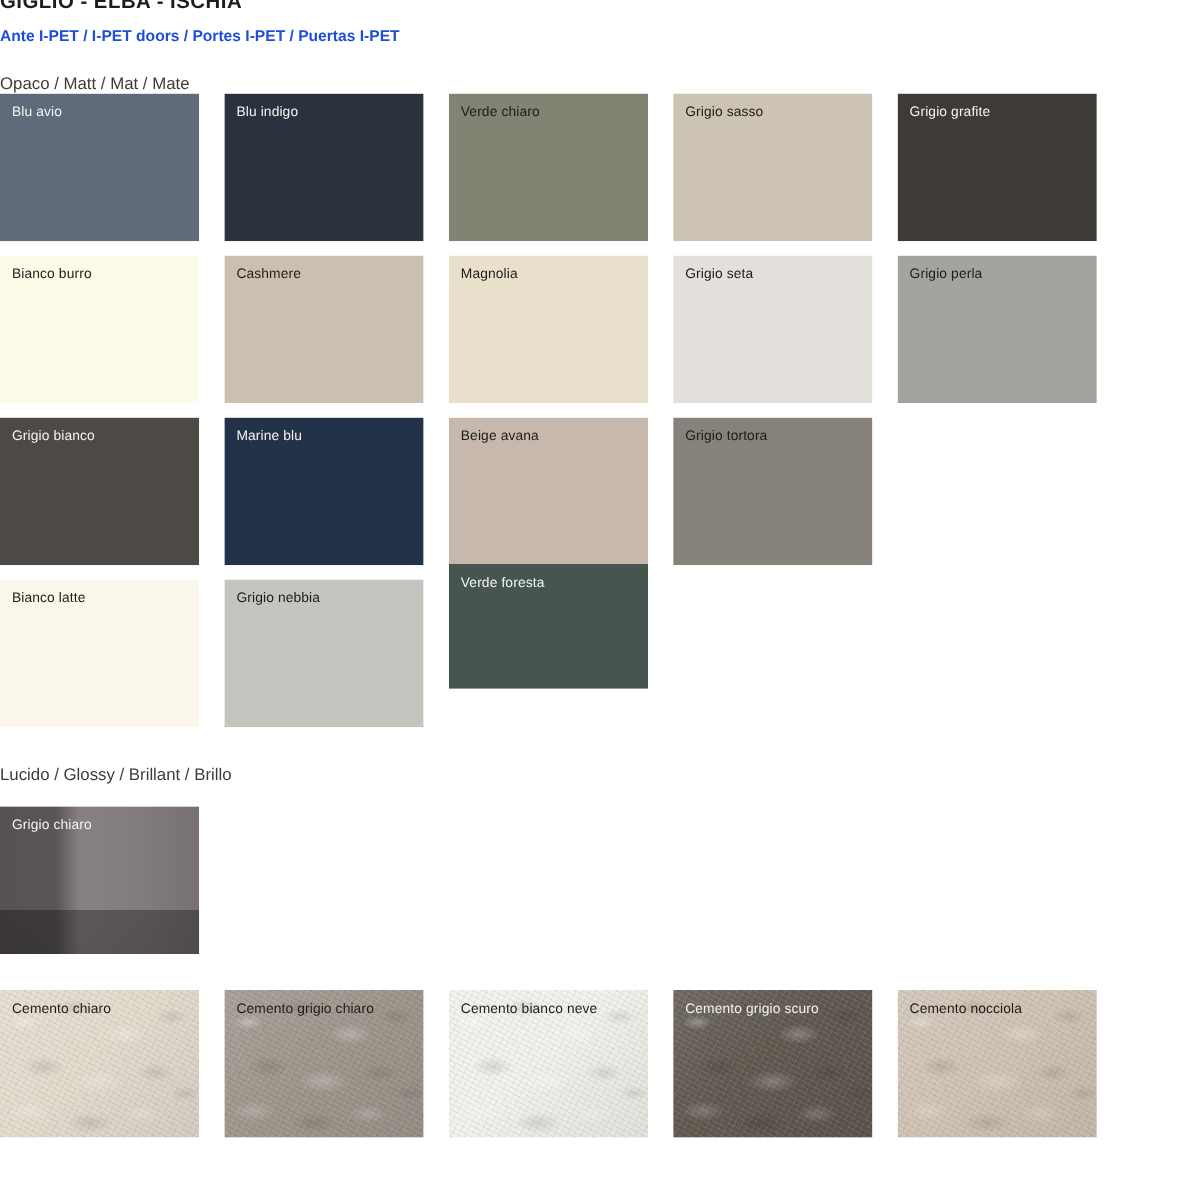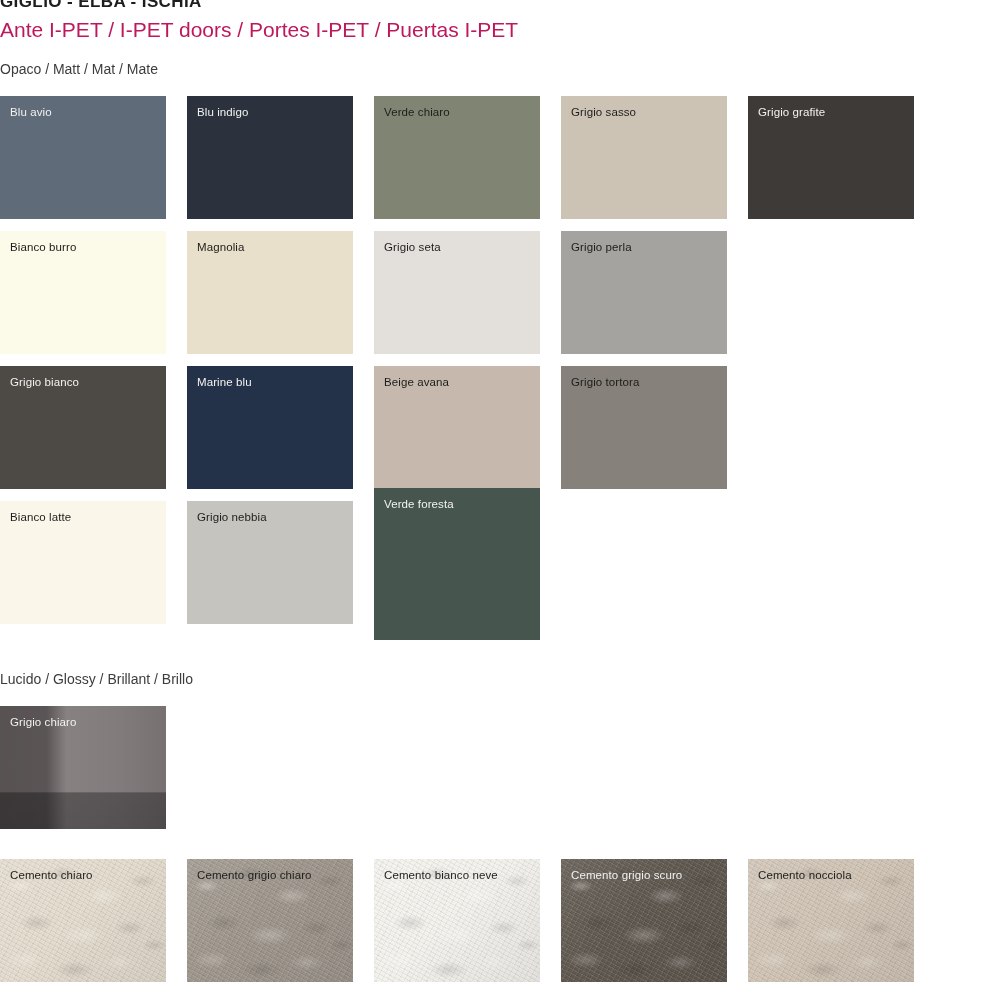--- a/index.html
+++ b/index.html
@@ -33,23 +33,23 @@
     font-size: 17px;
     font-weight: bold;
     color: #1d1d1b;
     letter-spacing: 0.4px;
     line-height: 20px;
     margin: 0;
     white-space: nowrap;
   }
 
   .title-sub {
-    font-size: 21px;
-    font-weight: 400;
-    color: #be185d;
+    font-size: 13px;
+    font-weight: 700;
+    color: #1d4ed8;
     line-height: 24px;
     margin: 6px 0 0 0;
     white-space: nowrap;
   }
 
   .finish-heading {
     font-size: 14px;
     font-weight: 400;
     color: #3c3c3b;
     line-height: 18px;
@@ -72,21 +72,21 @@
     align-items: start;
   }
 
   .swatch {
     position: relative;
     width: 166px;
     height: 123px;
     overflow: hidden;
   }
   .swatch.tall {
-    height: 152px;
+    height: 104px;
     margin-top: -13px;
   }
   .swatch.empty {
     background: transparent;
   }
 
   .swatch-fill {
     position: absolute;
     inset: 0;
   }
@@ -169,21 +169,21 @@
   <div class="header-block">
     <div class="title-main">GIGLIO - ELBA - ISCHIA</div>
     <div class="title-sub">Ante I-PET / I-PET doors / Portes I-PET / Puertas I-PET</div>
   </div>
 
   <div id="sections-root">
       <div class="section" style="margin-top: 18px;">
         <div class="section-heading-wrap">
           <div class="finish-heading">Opaco / Matt / Mat / Mate</div>
         </div>
-        <div class="swatch-grid" style="margin-top: 18px;">
+        <div class="swatch-grid" style="">
           <div class="swatch">
             <div class="swatch-fill" style="background: rgb(96, 107, 122);"></div>
             <div class="swatch-label light">Blu avio</div>
           </div>
           <div class="swatch">
             <div class="swatch-fill" style="background: rgb(43, 50, 61);"></div>
             <div class="swatch-label light">Blu indigo</div>
           </div>
           <div class="swatch">
             <div class="swatch-fill" style="background: rgb(128, 133, 115);"></div>
@@ -195,20 +195,24 @@
           </div>
           <div class="swatch">
             <div class="swatch-fill" style="background: rgb(61, 58, 56);"></div>
             <div class="swatch-label light">Grigio grafite</div>
           </div>
         </div>
         <div class="swatch-grid" style="margin-top: 12px;">
           <div class="swatch">
             <div class="swatch-fill" style="background: rgb(252, 250, 232);"></div>
             <div class="swatch-label dark">Bianco burro</div>
+          </div>
+          <div class="swatch">
+            <div class="swatch-fill" style="background: rgb(203, 191, 178);"></div>
+            <div class="swatch-label dark">Cashmere</div>
           </div>
           <div class="swatch">
             <div class="swatch-fill" style="background: rgb(233, 224, 203);"></div>
             <div class="swatch-label dark">Magnolia</div>
           </div>
           <div class="swatch">
             <div class="swatch-fill" style="background: rgb(227, 224, 220);"></div>
             <div class="swatch-label dark">Grigio seta</div>
           </div>
           <div class="swatch">

